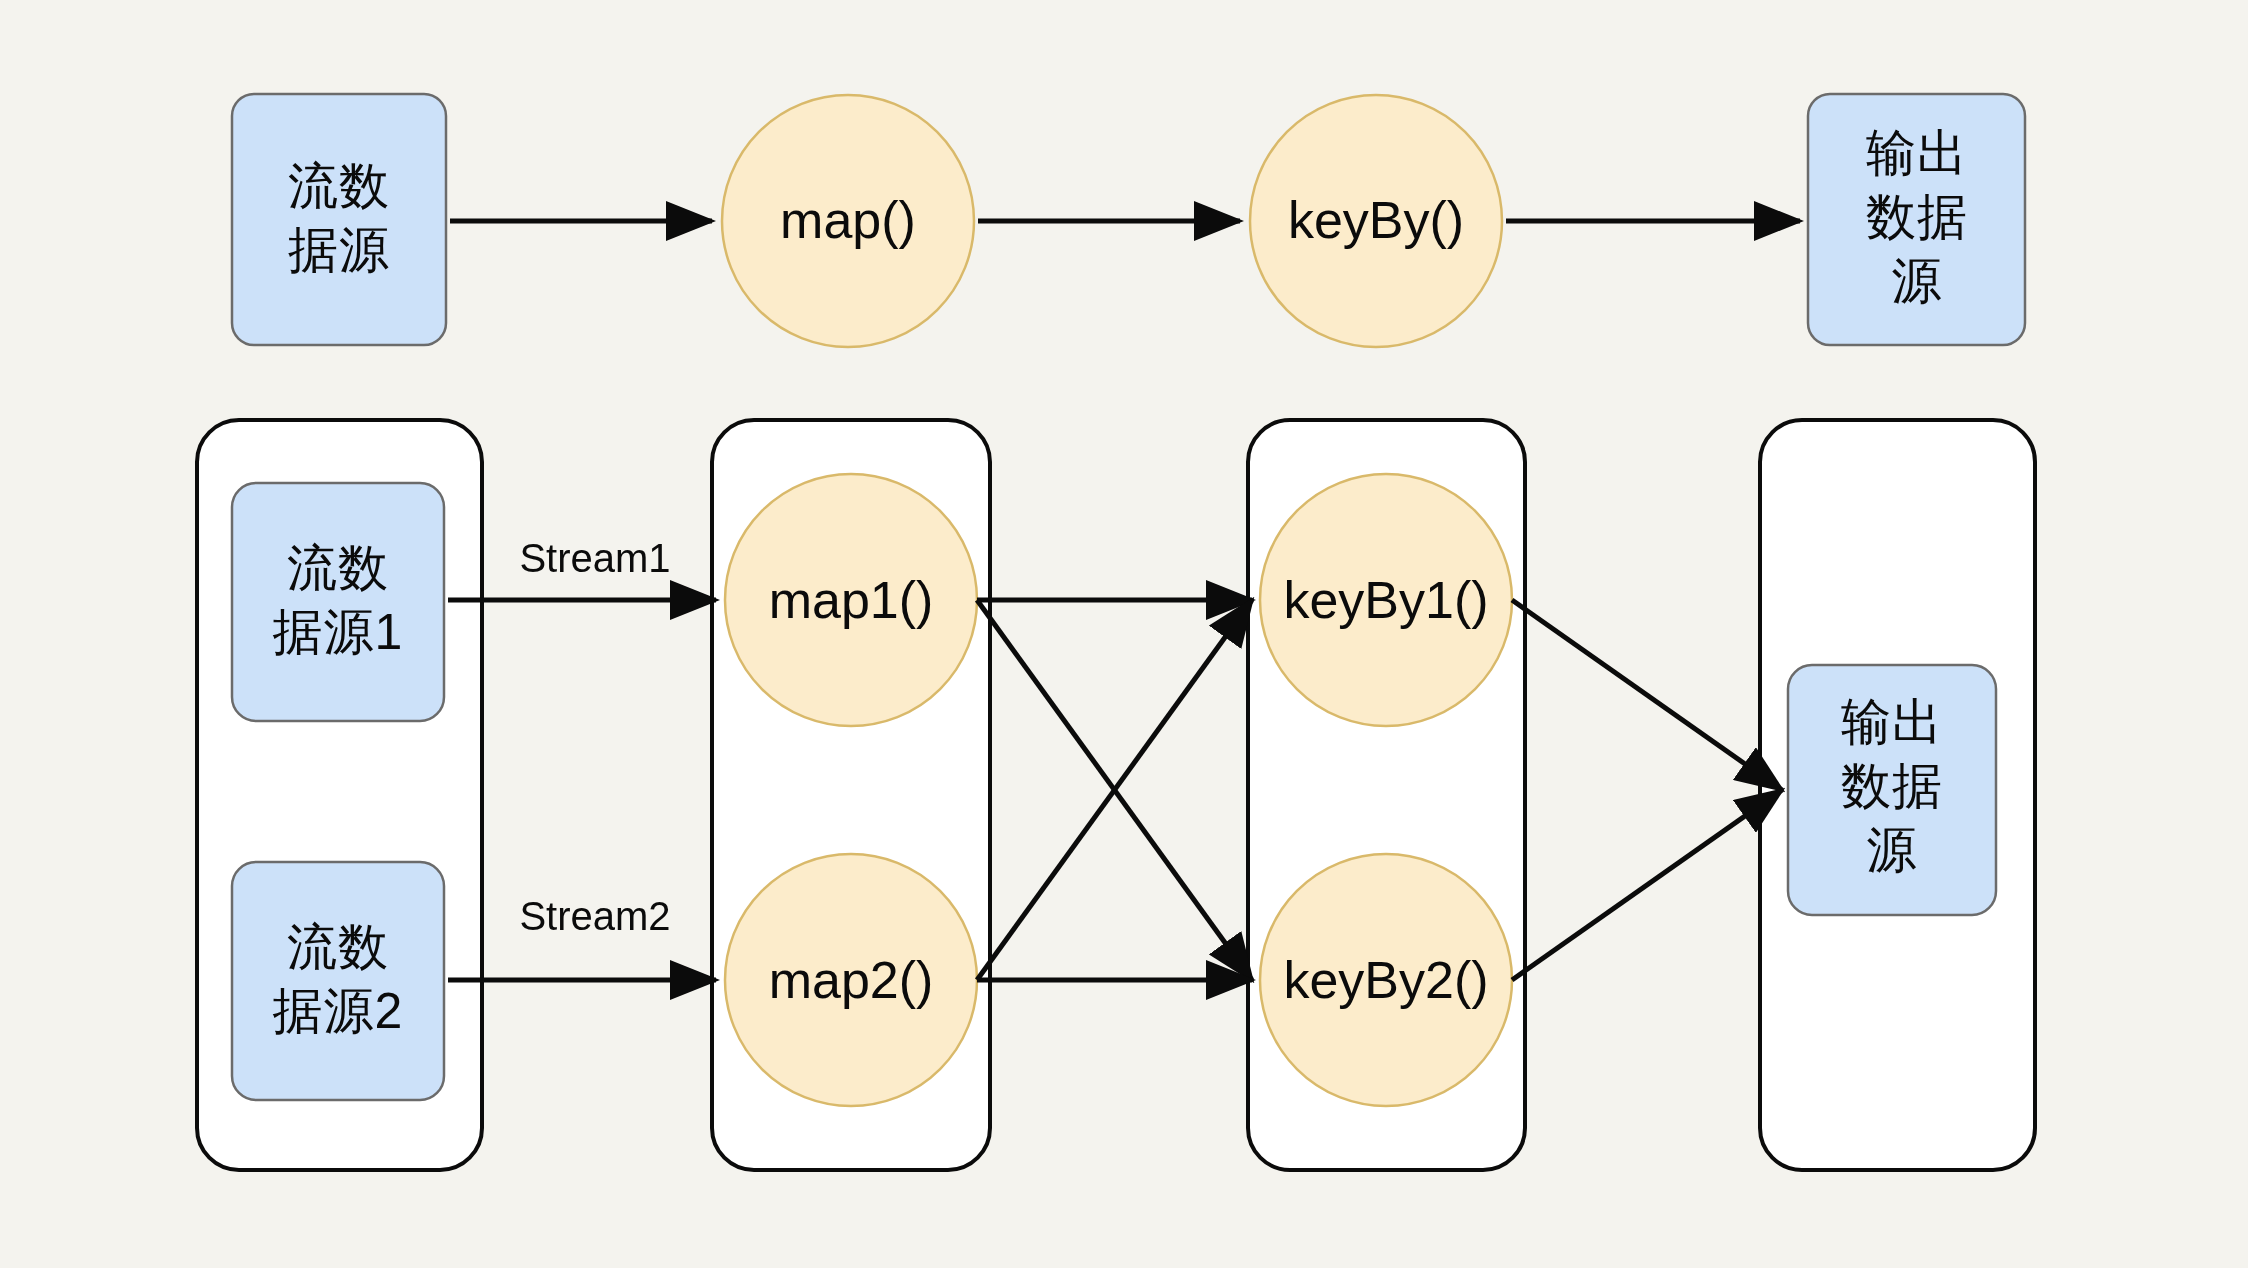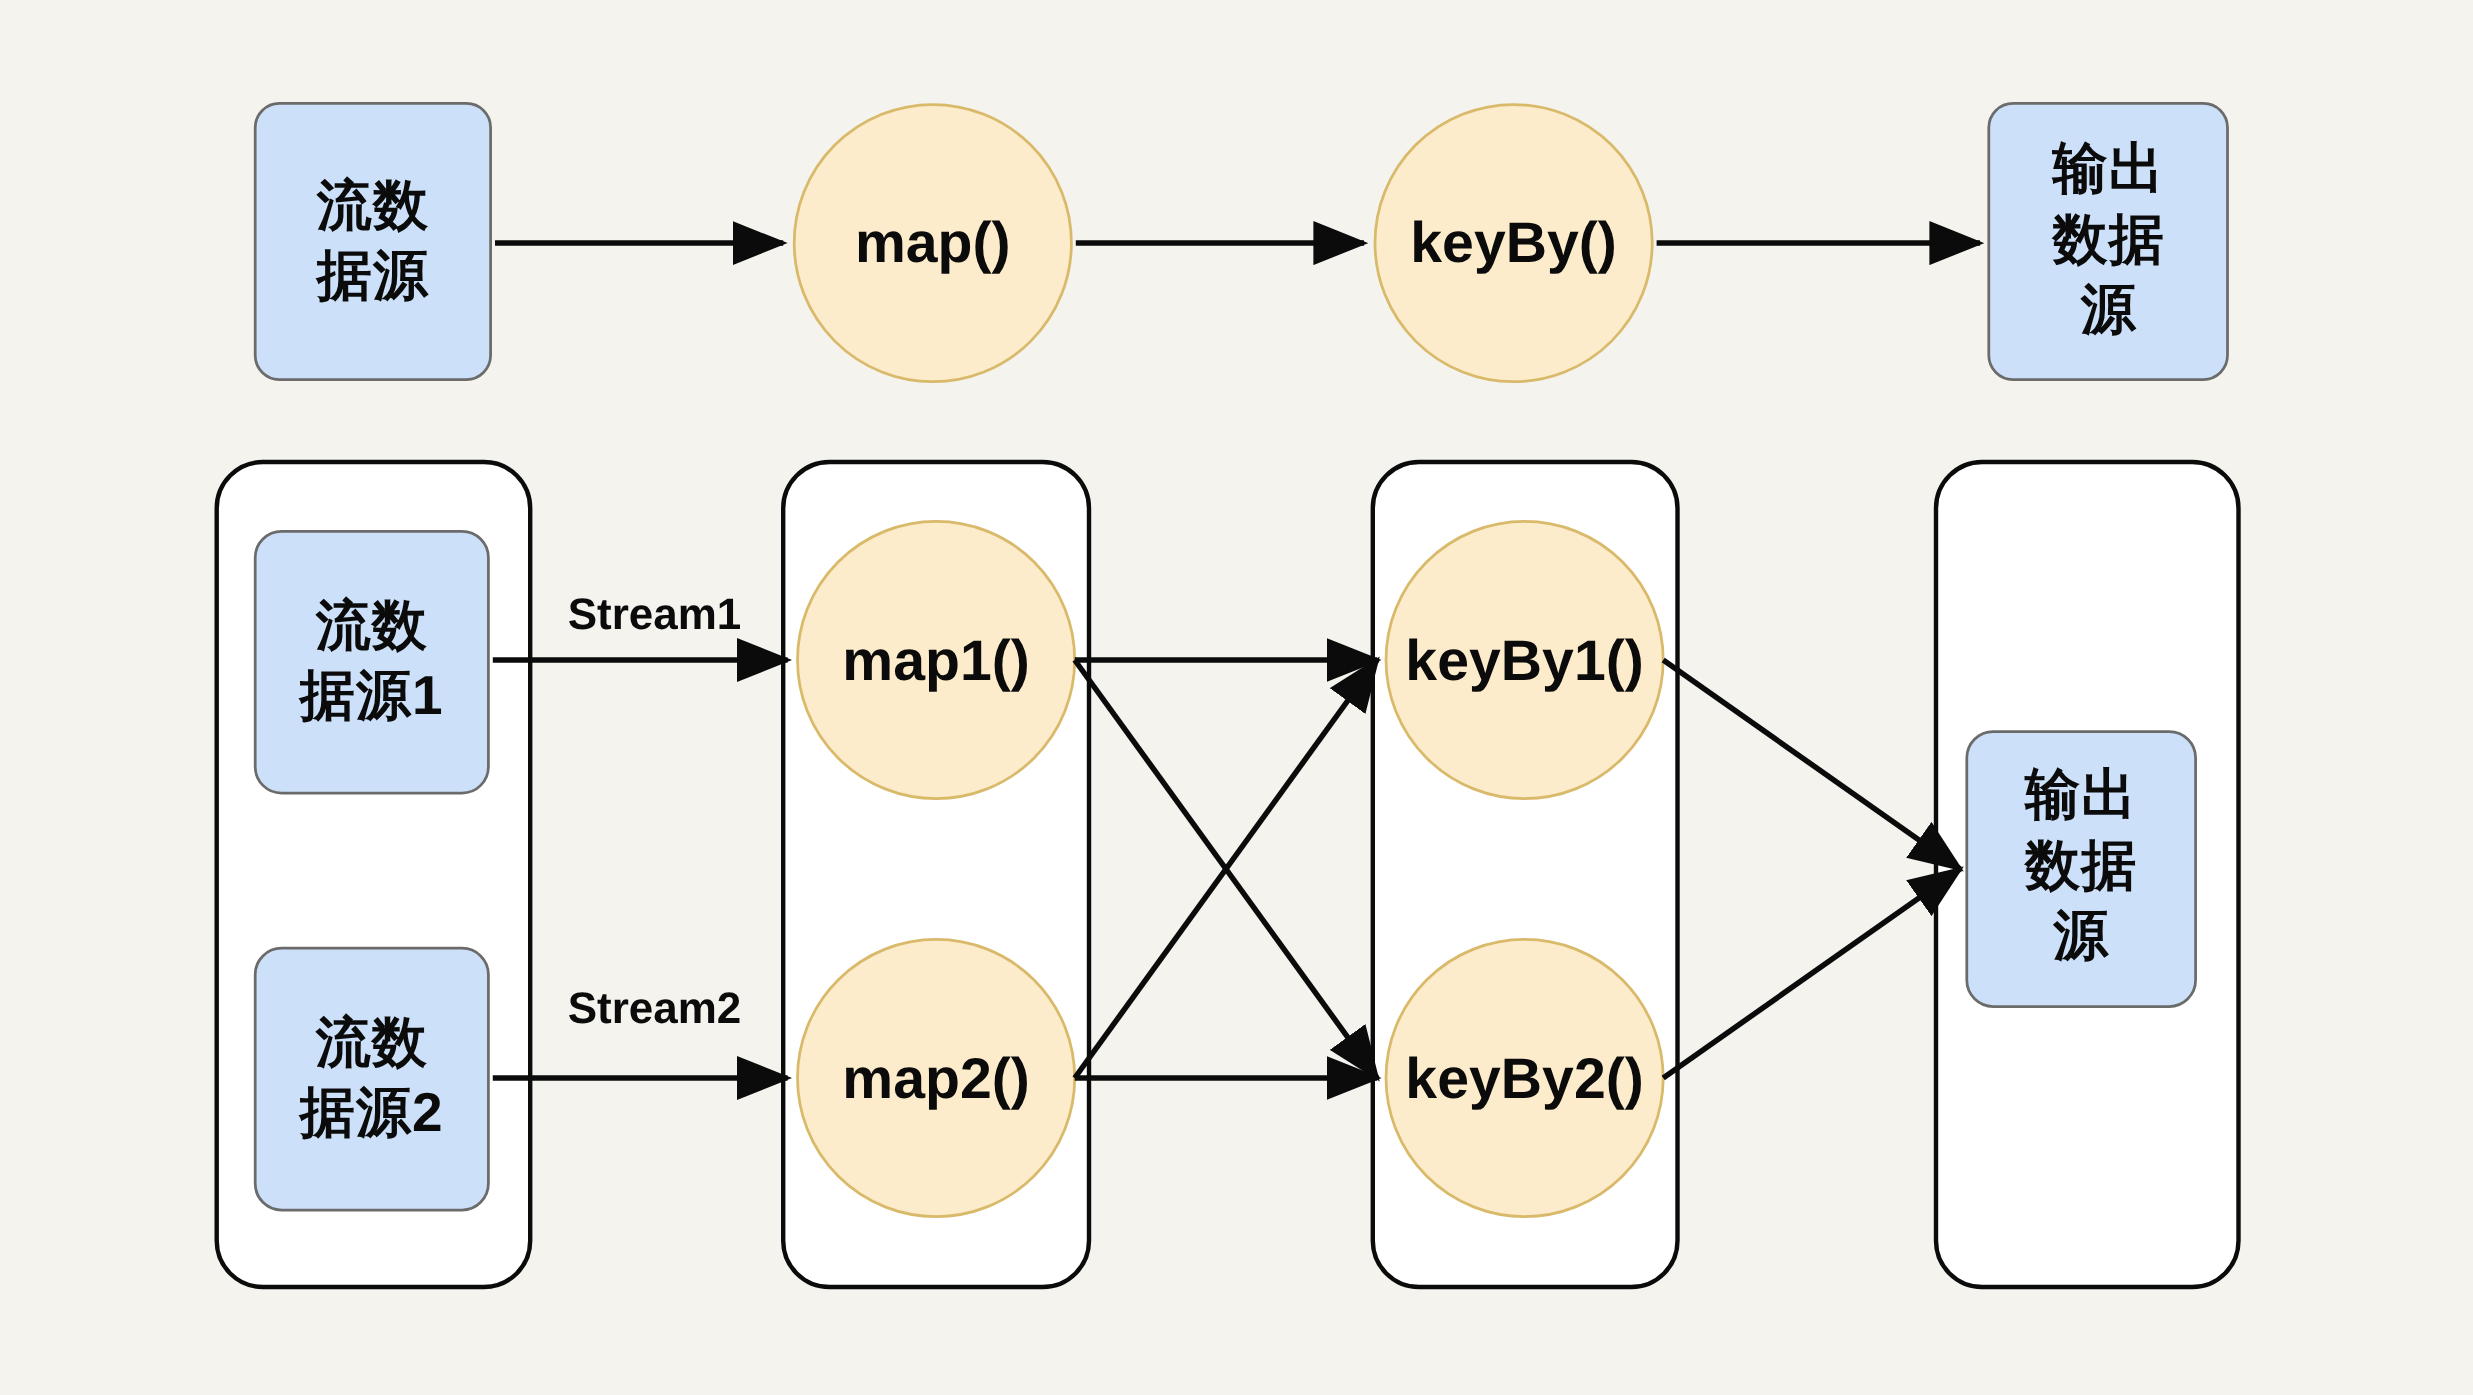--- a/index.html
+++ b/index.html
@@ -10,21 +10,20 @@
   }
   body {
     font-family: "Liberation Sans", "DejaVu Sans", sans-serif;
   }
   #canvas {
     position: relative;
     width: 2248px;
     height: 1268px;
     background: #F4F3EE;
     overflow: hidden;
-    font-weight: bold;
   }
   svg#diagram {
     position: absolute;
     left: 0;
     top: 0;
     width: 2248px;
     height: 1268px;
   }
   .node-label {
     font-family: "Liberation Sans", "DejaVu Sans", sans-serif;

